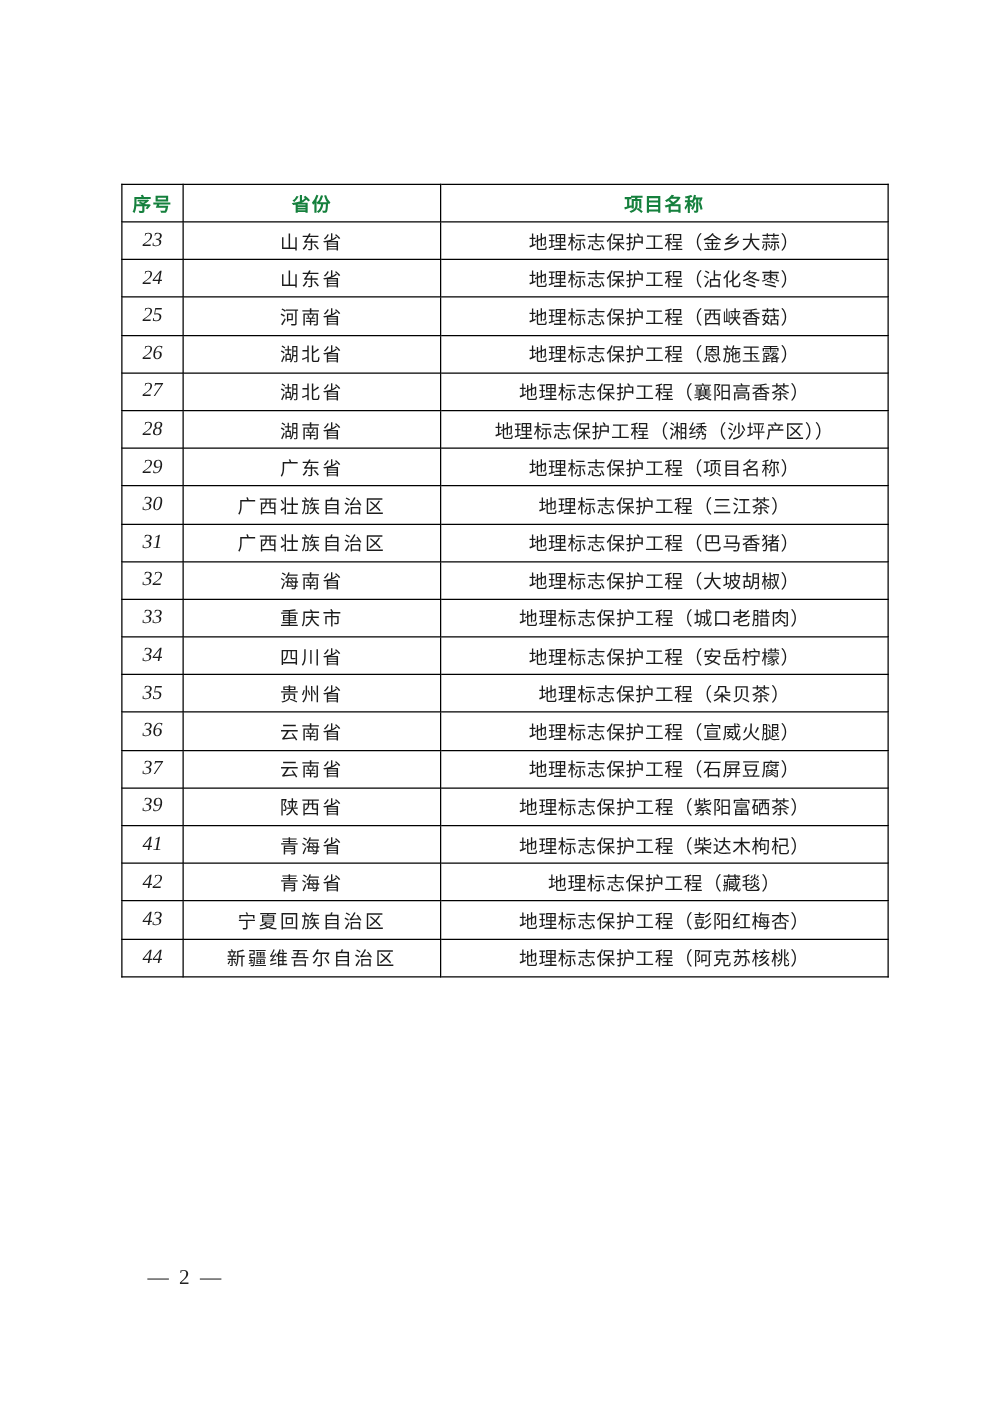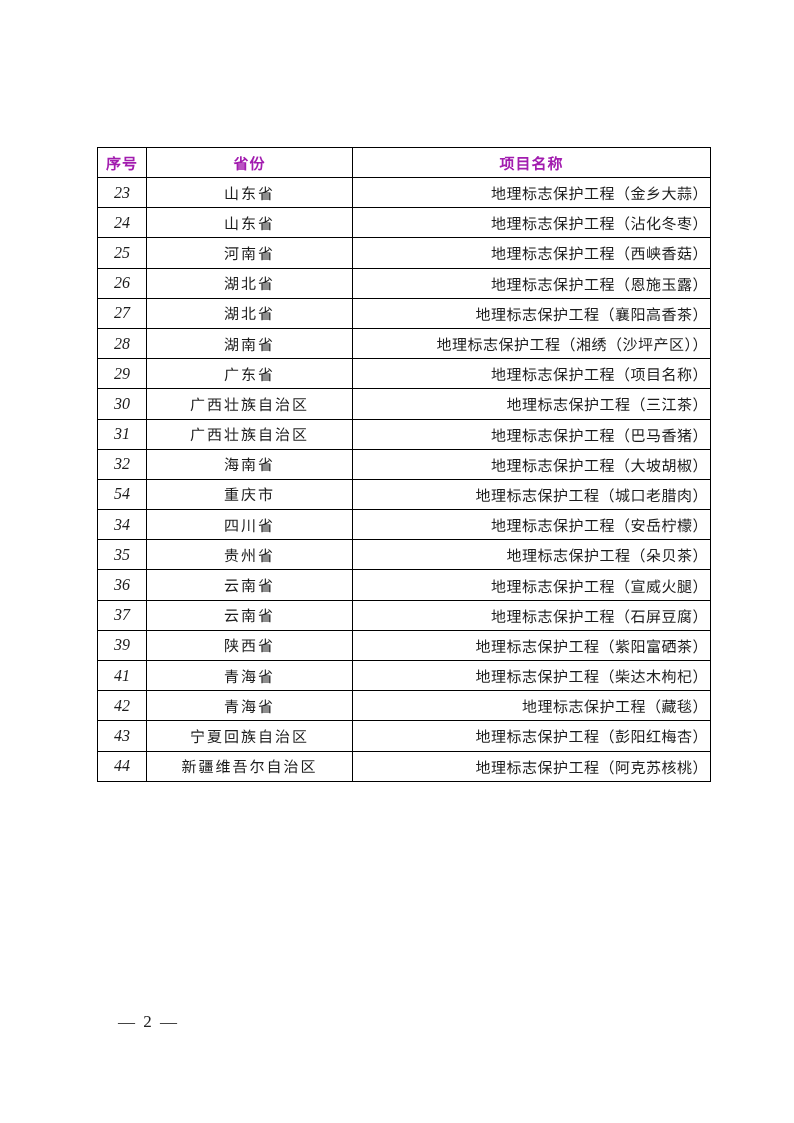--- a/index.html
+++ b/index.html
@@ -42,21 +42,21 @@
     padding: 0 2px;
     overflow: hidden;
     white-space: nowrap;
   }
 
   .doc-table thead th {
     height: 30px;
     font-size: 15px;
     font-weight: bold;
     letter-spacing: 1px;
-    color: #a21caf;
+    color: #15803d;
   }
 
   .doc-table tbody td {
     height: 30.2px;
     font-size: 15px;
     color: #1c1c1c;
   }
 
   .doc-table tbody td.cell-no {
     font-size: 16px;
@@ -64,21 +64,20 @@
     font-style: italic;
   }
 
   .doc-table tbody td.cell-prov {
     letter-spacing: 2px;
     font-family: Liberation Mono, monospace;
   }
 
   .doc-table tbody td.cell-project {
     letter-spacing: 0.5px;
-    text-align: right;
   }
 
   .page-number {
     position: absolute;
     left: 118px;
     top: 1012px;
     font-size: 17px;
     color: #222;
     font-family: "Liberation Serif", "DejaVu Serif", serif;
     letter-spacing: 2px;
@@ -157,21 +156,21 @@
     <td class="cell-project">地理标志保护工程（巴马香猪）</td>
   </tr>
 
   <tr>
     <td class="cell-no">32</td>
     <td class="cell-prov">海南省</td>
     <td class="cell-project">地理标志保护工程（大坡胡椒）</td>
   </tr>
 
   <tr>
-    <td class="cell-no">54</td>
+    <td class="cell-no">33</td>
     <td class="cell-prov">重庆市</td>
     <td class="cell-project">地理标志保护工程（城口老腊肉）</td>
   </tr>
 
   <tr>
     <td class="cell-no">34</td>
     <td class="cell-prov">四川省</td>
     <td class="cell-project">地理标志保护工程（安岳柠檬）</td>
   </tr>
 

